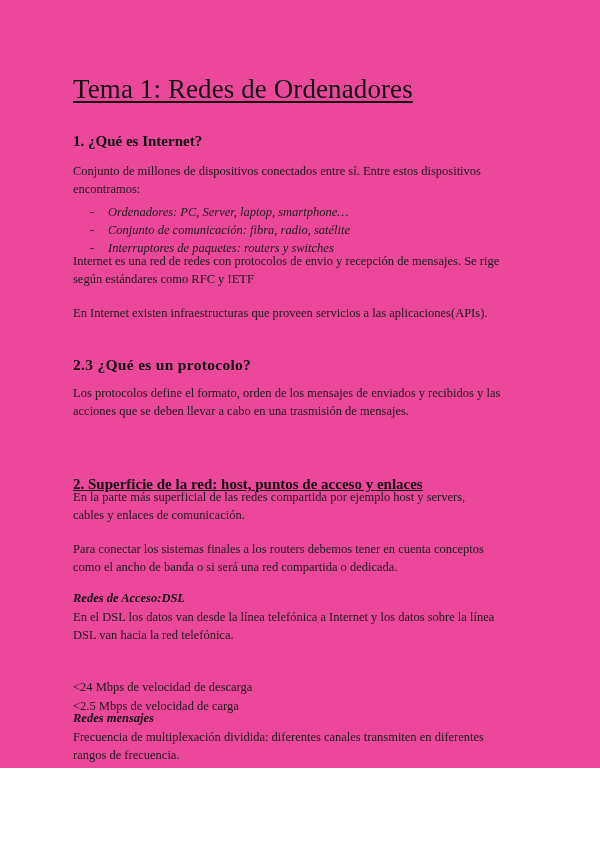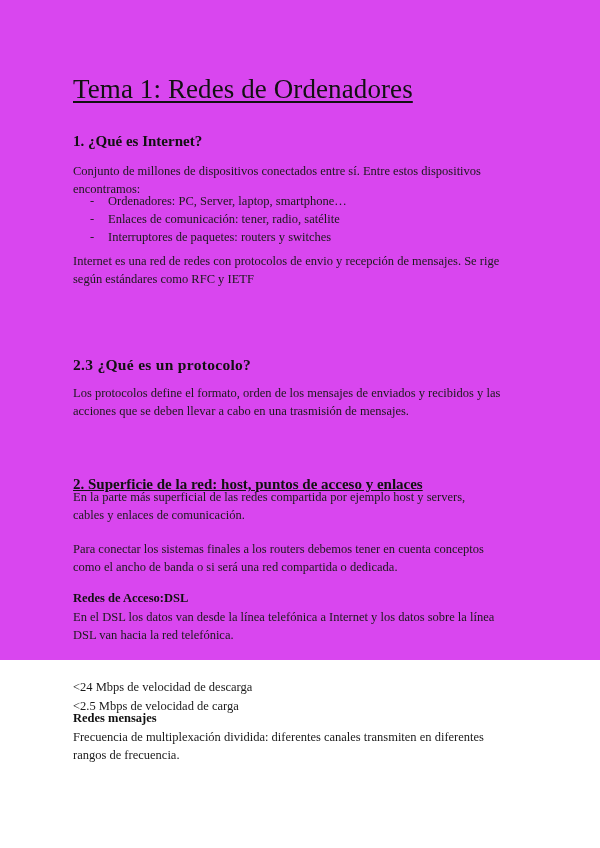--- a/index.html
+++ b/index.html
@@ -1,48 +1,49 @@
 <!DOCTYPE html>
 <html><head>
 <meta charset="utf-8">
 <style>
   html, body { margin: 0; padding: 0; background: #ffffff; }
   body { width: 600px; height: 848px; overflow: hidden; position: relative; color: #111; font-family: "Liberation Serif", "DejaVu Serif", serif; }
-  .page { position: absolute; left: 0; top: 0; width: 600px; height: 660px; background: #d946ef; }
+  .page { position: absolute; left: 0; top: 0; width: 600px; height: 768px; background: #ec4899; }
   .abs { position: absolute; left: 73px; white-space: nowrap; }
   .title { top: 74px; font-size: 27px; text-decoration: underline; text-underline-offset: 3px; text-decoration-thickness: 2px; letter-spacing: 0.1px; }
   .h1 { font-weight: bold; font-size: 15px; }
   .h2 { font-size: 15.5px; font-weight: bold; letter-spacing: 0.3px; }
   .p { font-size: 12.5px; line-height: 18px; color: #1a1a1a; }
-  .sub { font-size: 12.5px; font-weight: bold; }
+  .sub { font-size: 12.5px; font-weight: bold; font-style: italic; }
   ul.dash { list-style: none; margin: 0; padding: 0; }
   ul.dash li { position: relative; padding-left: 35px; font-size: 12.5px; line-height: 18px; color: #1a1a1a; }
   ul.dash li::before { content: "-"; position: absolute; left: 17px; top: 0; }
 </style>
 </head>
 <body>
 
 <div class="page">
 
   <div class="abs title">Tema 1: Redes de Ordenadores</div>
 
   <div class="abs h1" style="top:133px;">1. ¿Qué es Internet?</div>
 
   <div class="abs p" style="top:162px;">Conjunto de millones de dispositivos conectados entre sí. Entre estos dispositivos</div>
   <div class="abs p" style="top:180px;">encontramos:</div>
 
-  <ul class="dash abs" style="top:192px; left:73px;">
+  <ul class="dash abs" style="top:203px; left:73px;font-style:italic;">
     <li>Ordenadores: PC, Server, laptop, smartphone…</li>
-    <li>Enlaces de comunicación: tener, radio, satélite</li>
+    <li>Conjunto de comunicación: fibra, radio, satélite</li>
     <li>Interruptores de paquetes: routers y switches</li>
   </ul>
 
   <div class="abs p" style="top:252px;">Internet es una red de redes con protocolos de envio y recepción de mensajes. Se rige</div>
   <div class="abs p" style="top:270px;">según estándares como RFC y IETF</div>
 
+  <div class="abs p" style="top:304px;">En Internet existen infraestructuras que proveen servicios a las aplicaciones(APIs).</div>
 
   <div class="abs h2" style="top:356px;">2.3 ¿Qué es un protocolo?</div>
   <div class="abs p" style="top:384px;">Los protocolos define el formato, orden de los mensajes de enviados y recibidos y las</div>
   <div class="abs p" style="top:402px;">acciones que se deben llevar a cabo en una trasmisión de mensajes.</div>
 
   <div class="abs h1" style="top:476px;text-decoration:underline;">2. Superficie de la red: host, puntos de acceso y enlaces</div>
   <div class="abs p" style="top:488px;">En la parte más superficial de las redes compartida por ejemplo host y servers,</div>
   <div class="abs p" style="top:506px;">cables y enlaces de comunicación.</div>
 
   <div class="abs p" style="top:540px;">Para conectar los sistemas finales a los routers debemos tener en cuenta conceptos</div>

